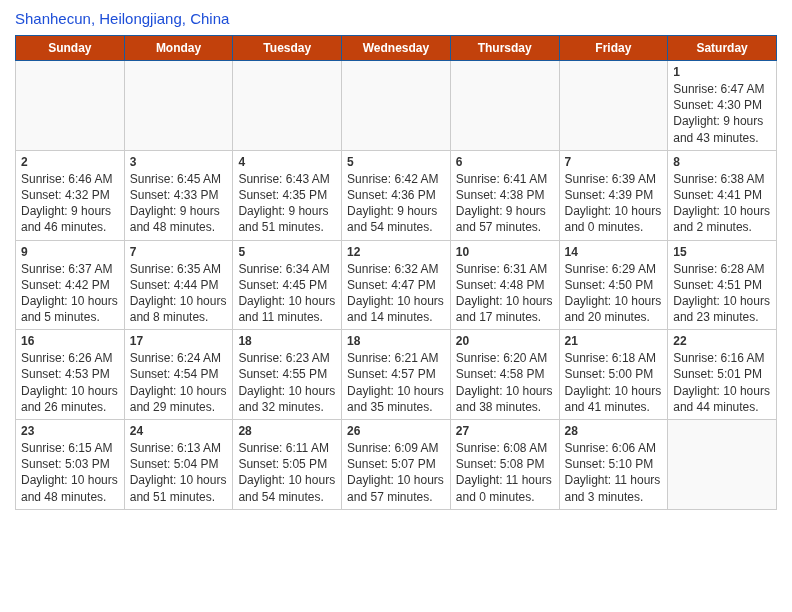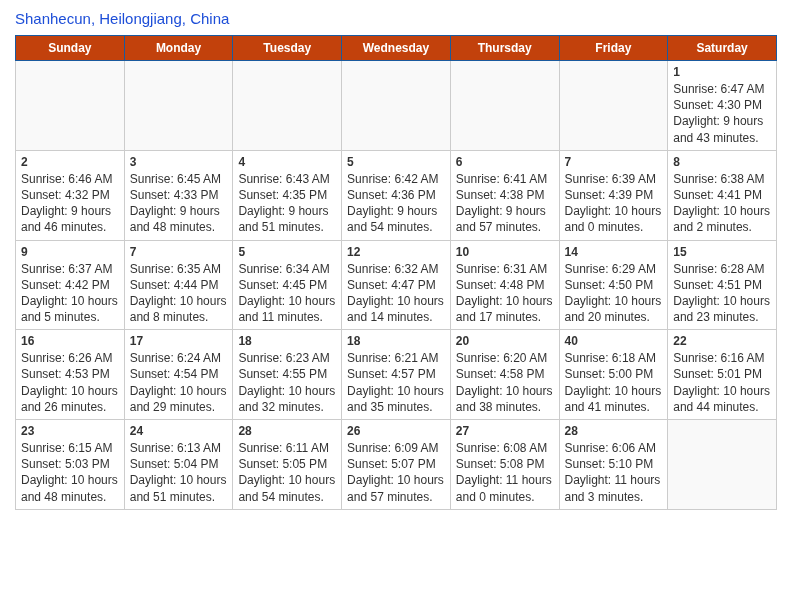--- a/index.html
+++ b/index.html
@@ -200,21 +200,21 @@
           </td>
           <td>
             <span class="day-num">18</span>
             <div class="day-info">Sunrise: 6:21 AM<br>Sunset: 4:57 PM<br>Daylight: 10 hours and 35 minutes.</div>
           </td>
           <td>
             <span class="day-num">20</span>
             <div class="day-info">Sunrise: 6:20 AM<br>Sunset: 4:58 PM<br>Daylight: 10 hours and 38 minutes.</div>
           </td>
           <td>
-            <span class="day-num">40</span>
+            <span class="day-num">21</span>
             <div class="day-info">Sunrise: 6:18 AM<br>Sunset: 5:00 PM<br>Daylight: 10 hours and 41 minutes.</div>
           </td>
           <td>
             <span class="day-num">22</span>
             <div class="day-info">Sunrise: 6:16 AM<br>Sunset: 5:01 PM<br>Daylight: 10 hours and 44 minutes.</div>
           </td>
         </tr>
         <tr>
           <td>
             <span class="day-num">23</span>

